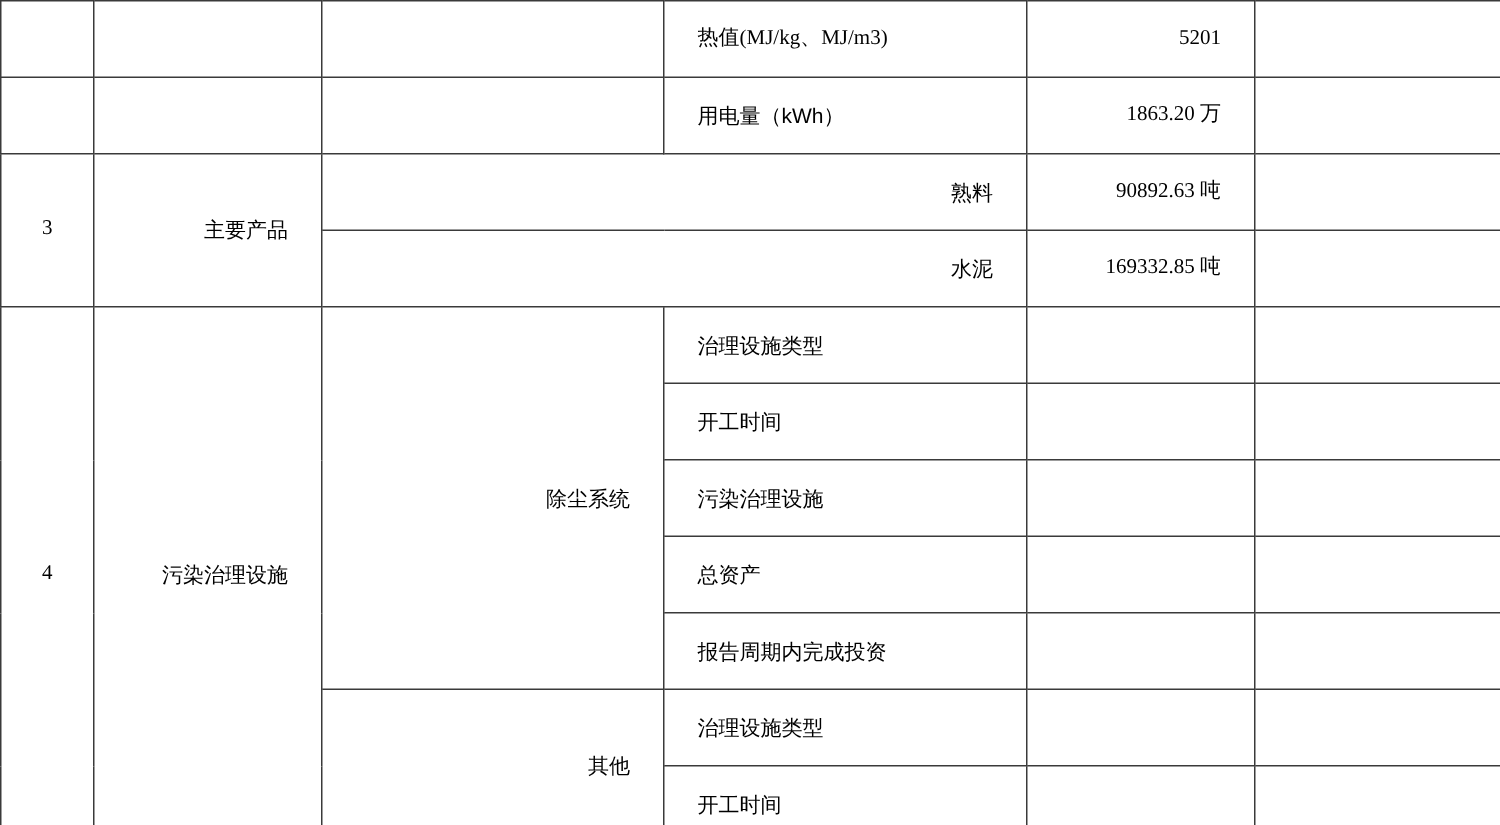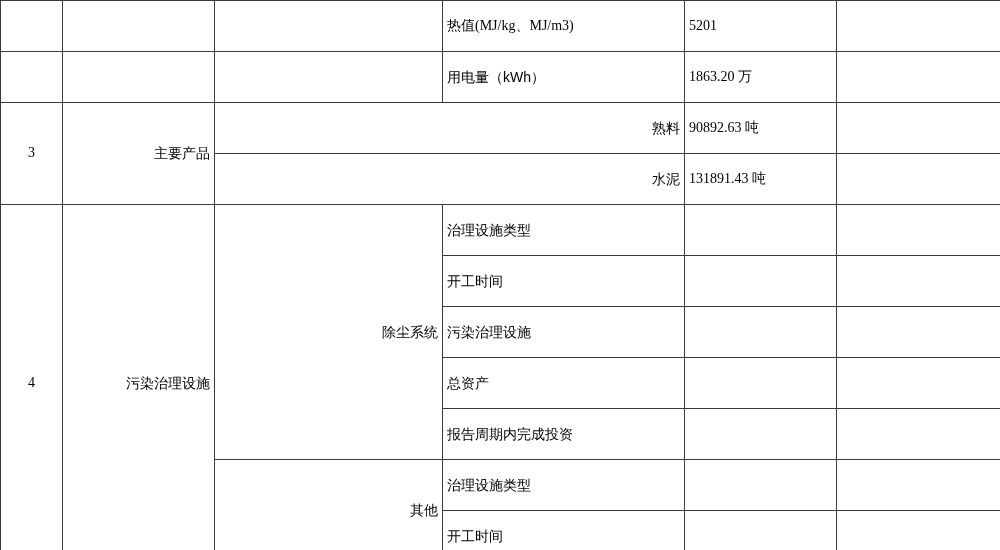--- a/index.html
+++ b/index.html
@@ -23,21 +23,21 @@
   table.grid {
     border-collapse: collapse;
     table-layout: fixed;
     width: 1000px;
     position: absolute;
     left: 0;
     top: 0;
   }
   table.grid td {
     border: 1px solid #3a3a3a;
-    padding: 0 4px;
+    padding: 0 22px;
     font-size: 14px;
     vertical-align: middle;
     line-height: 1.3;
     background: #ffffff;
     word-break: break-all;
   }
   
   col.c-idx   { width: 62px; }
   col.c-cat   { width: 152px; }
   col.c-sub   { width: 228px; }
@@ -59,21 +59,21 @@
     text-align: right;
     padding-left: 14px;
     font-size: 14px;
   }
   td.item {
     text-align: left;
     padding-left: 10px;
     font-size: 14px;
   }
   td.val {
-    text-align: left;
+    text-align: right;
     padding-left: 8px;
     font-size: 14px;
     font-family: "Liberation Serif", "DejaVu Serif", serif;
   }
   td.note { }
   .mono-unit {
     font-family: "Liberation Serif", "DejaVu Serif", serif;
   }
   tr.h50 td { height: 50px; }
 </style>
@@ -113,21 +113,21 @@
       <tr class="h50">
         <td class="idx" rowspan="2">3</td>
         <td class="cat" rowspan="2">主要产品</td>
         <td class="sub" colspan="2">熟料</td>
         <td class="val">90892.63 吨</td>
         <td class="note"></td>
       </tr>
 
       <tr class="h50">
         <td class="sub" colspan="2">水泥</td>
-        <td class="val">131891.43 吨</td>
+        <td class="val">169332.85 吨</td>
         <td class="note"></td>
       </tr>
 
       <tr class="h50">
         <td class="idx" rowspan="7">4</td>
         <td class="cat" rowspan="7">污染治理设施</td>
         <td class="sub" rowspan="5">除尘系统</td>
         <td class="item">治理设施类型</td>
         <td class="val"></td>
         <td class="note"></td>

